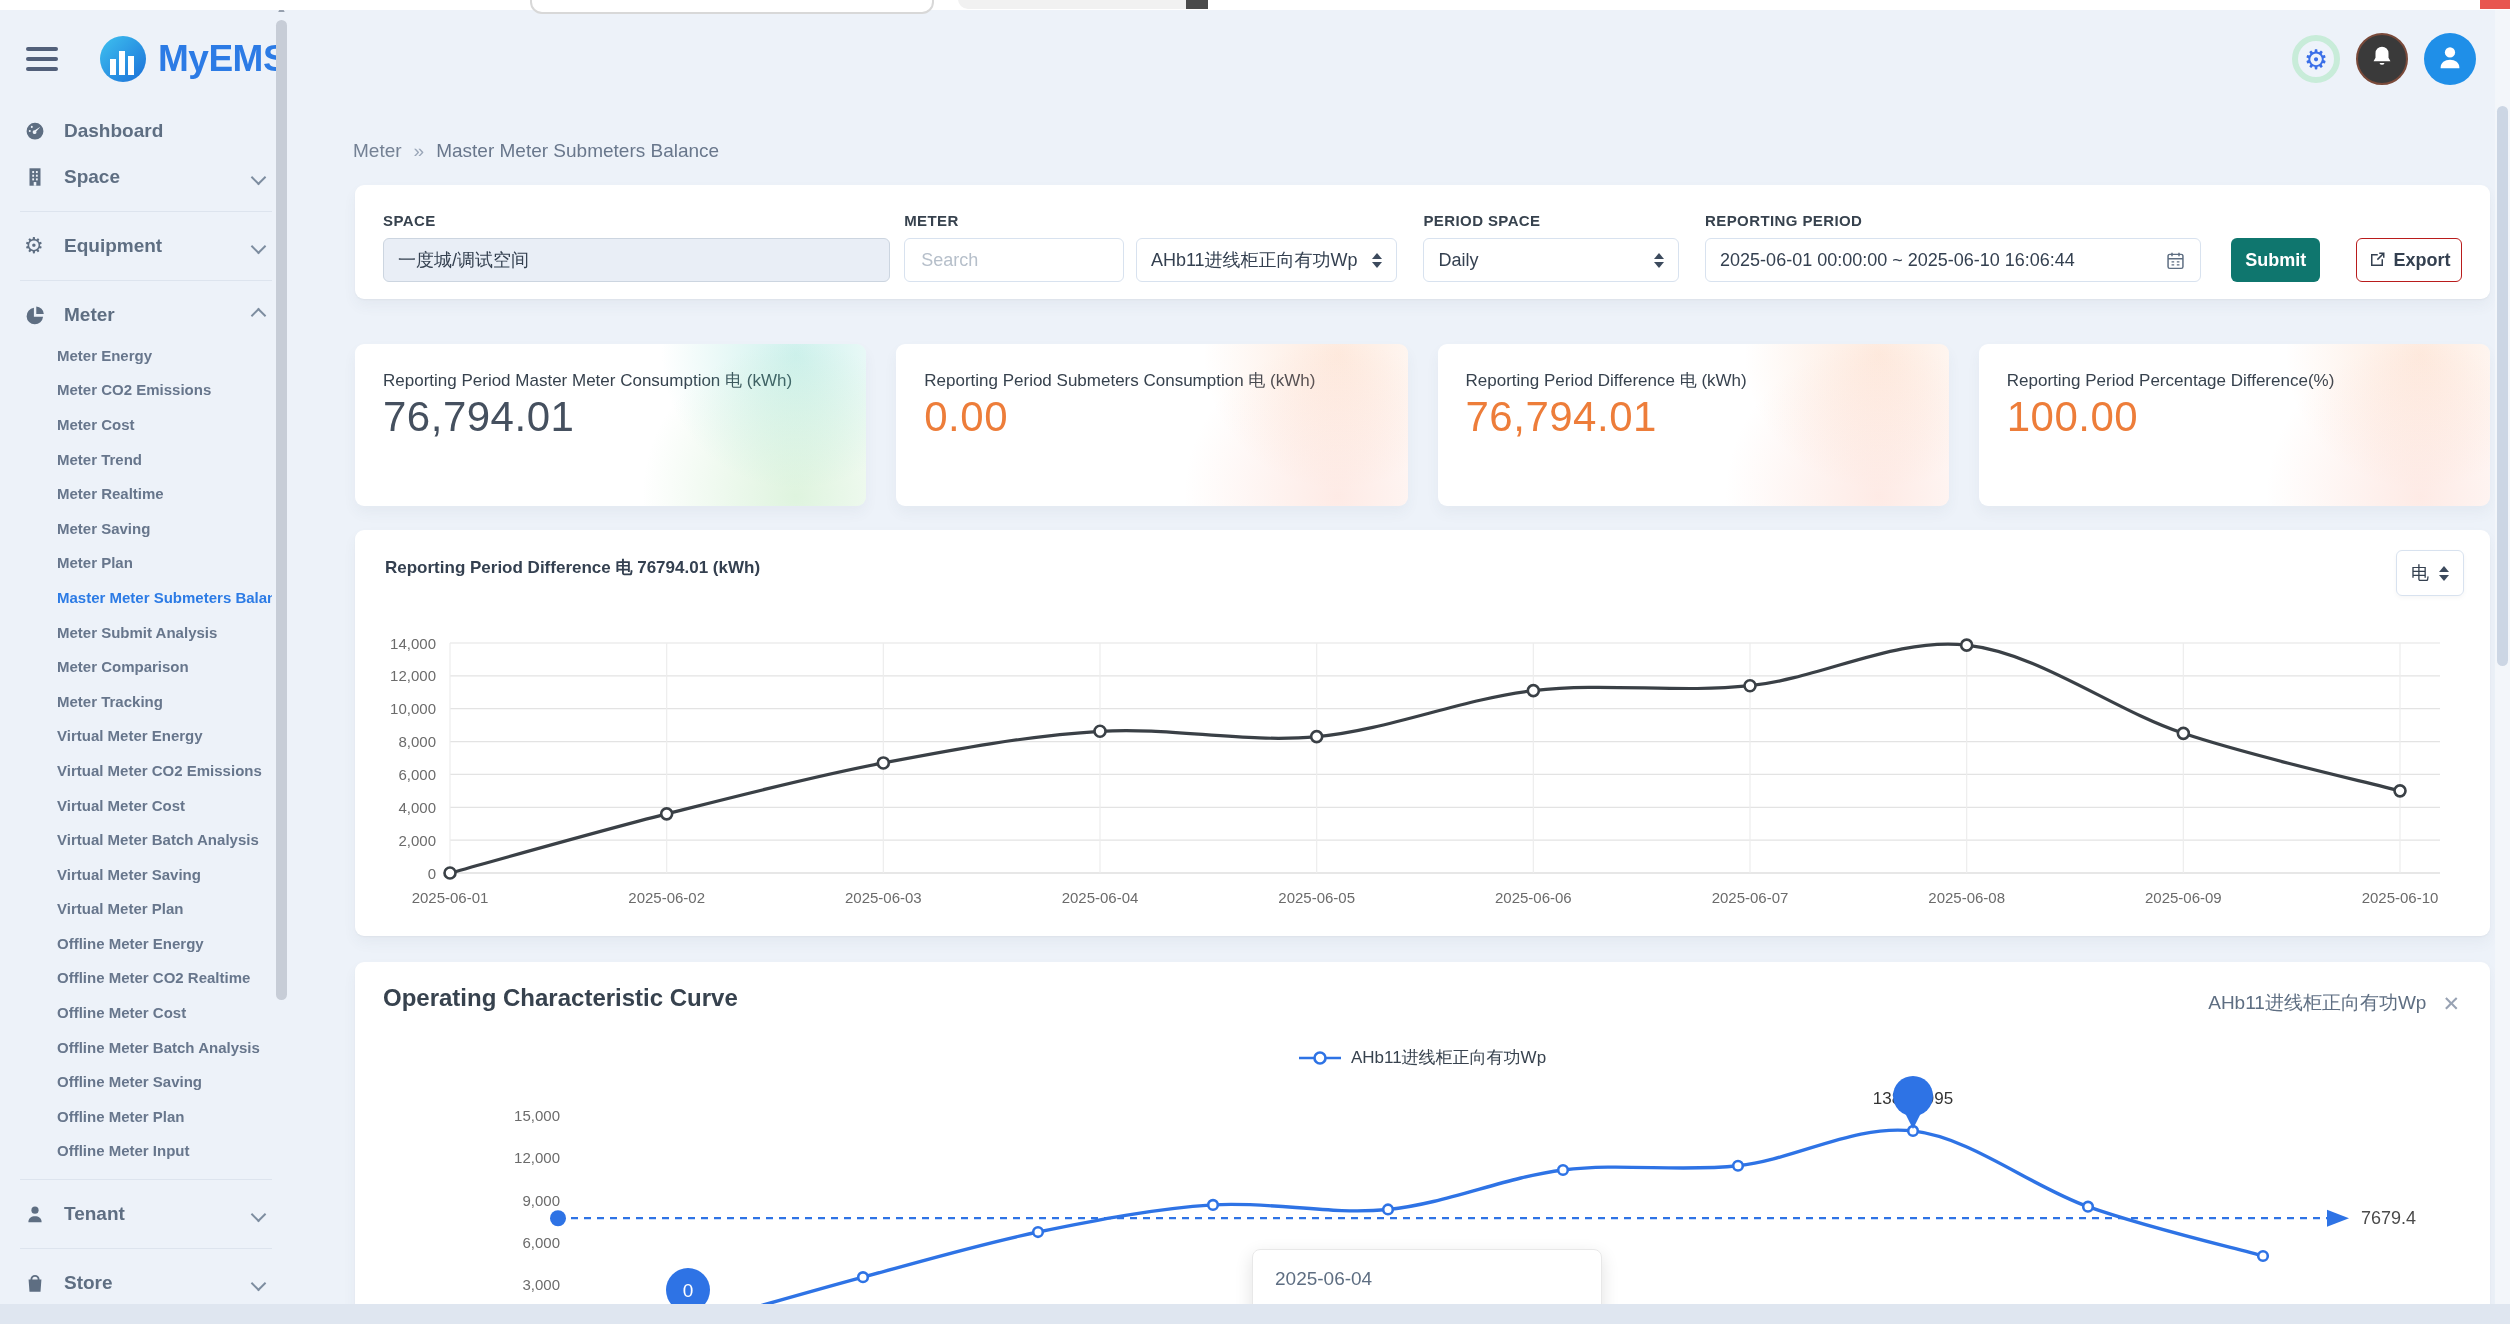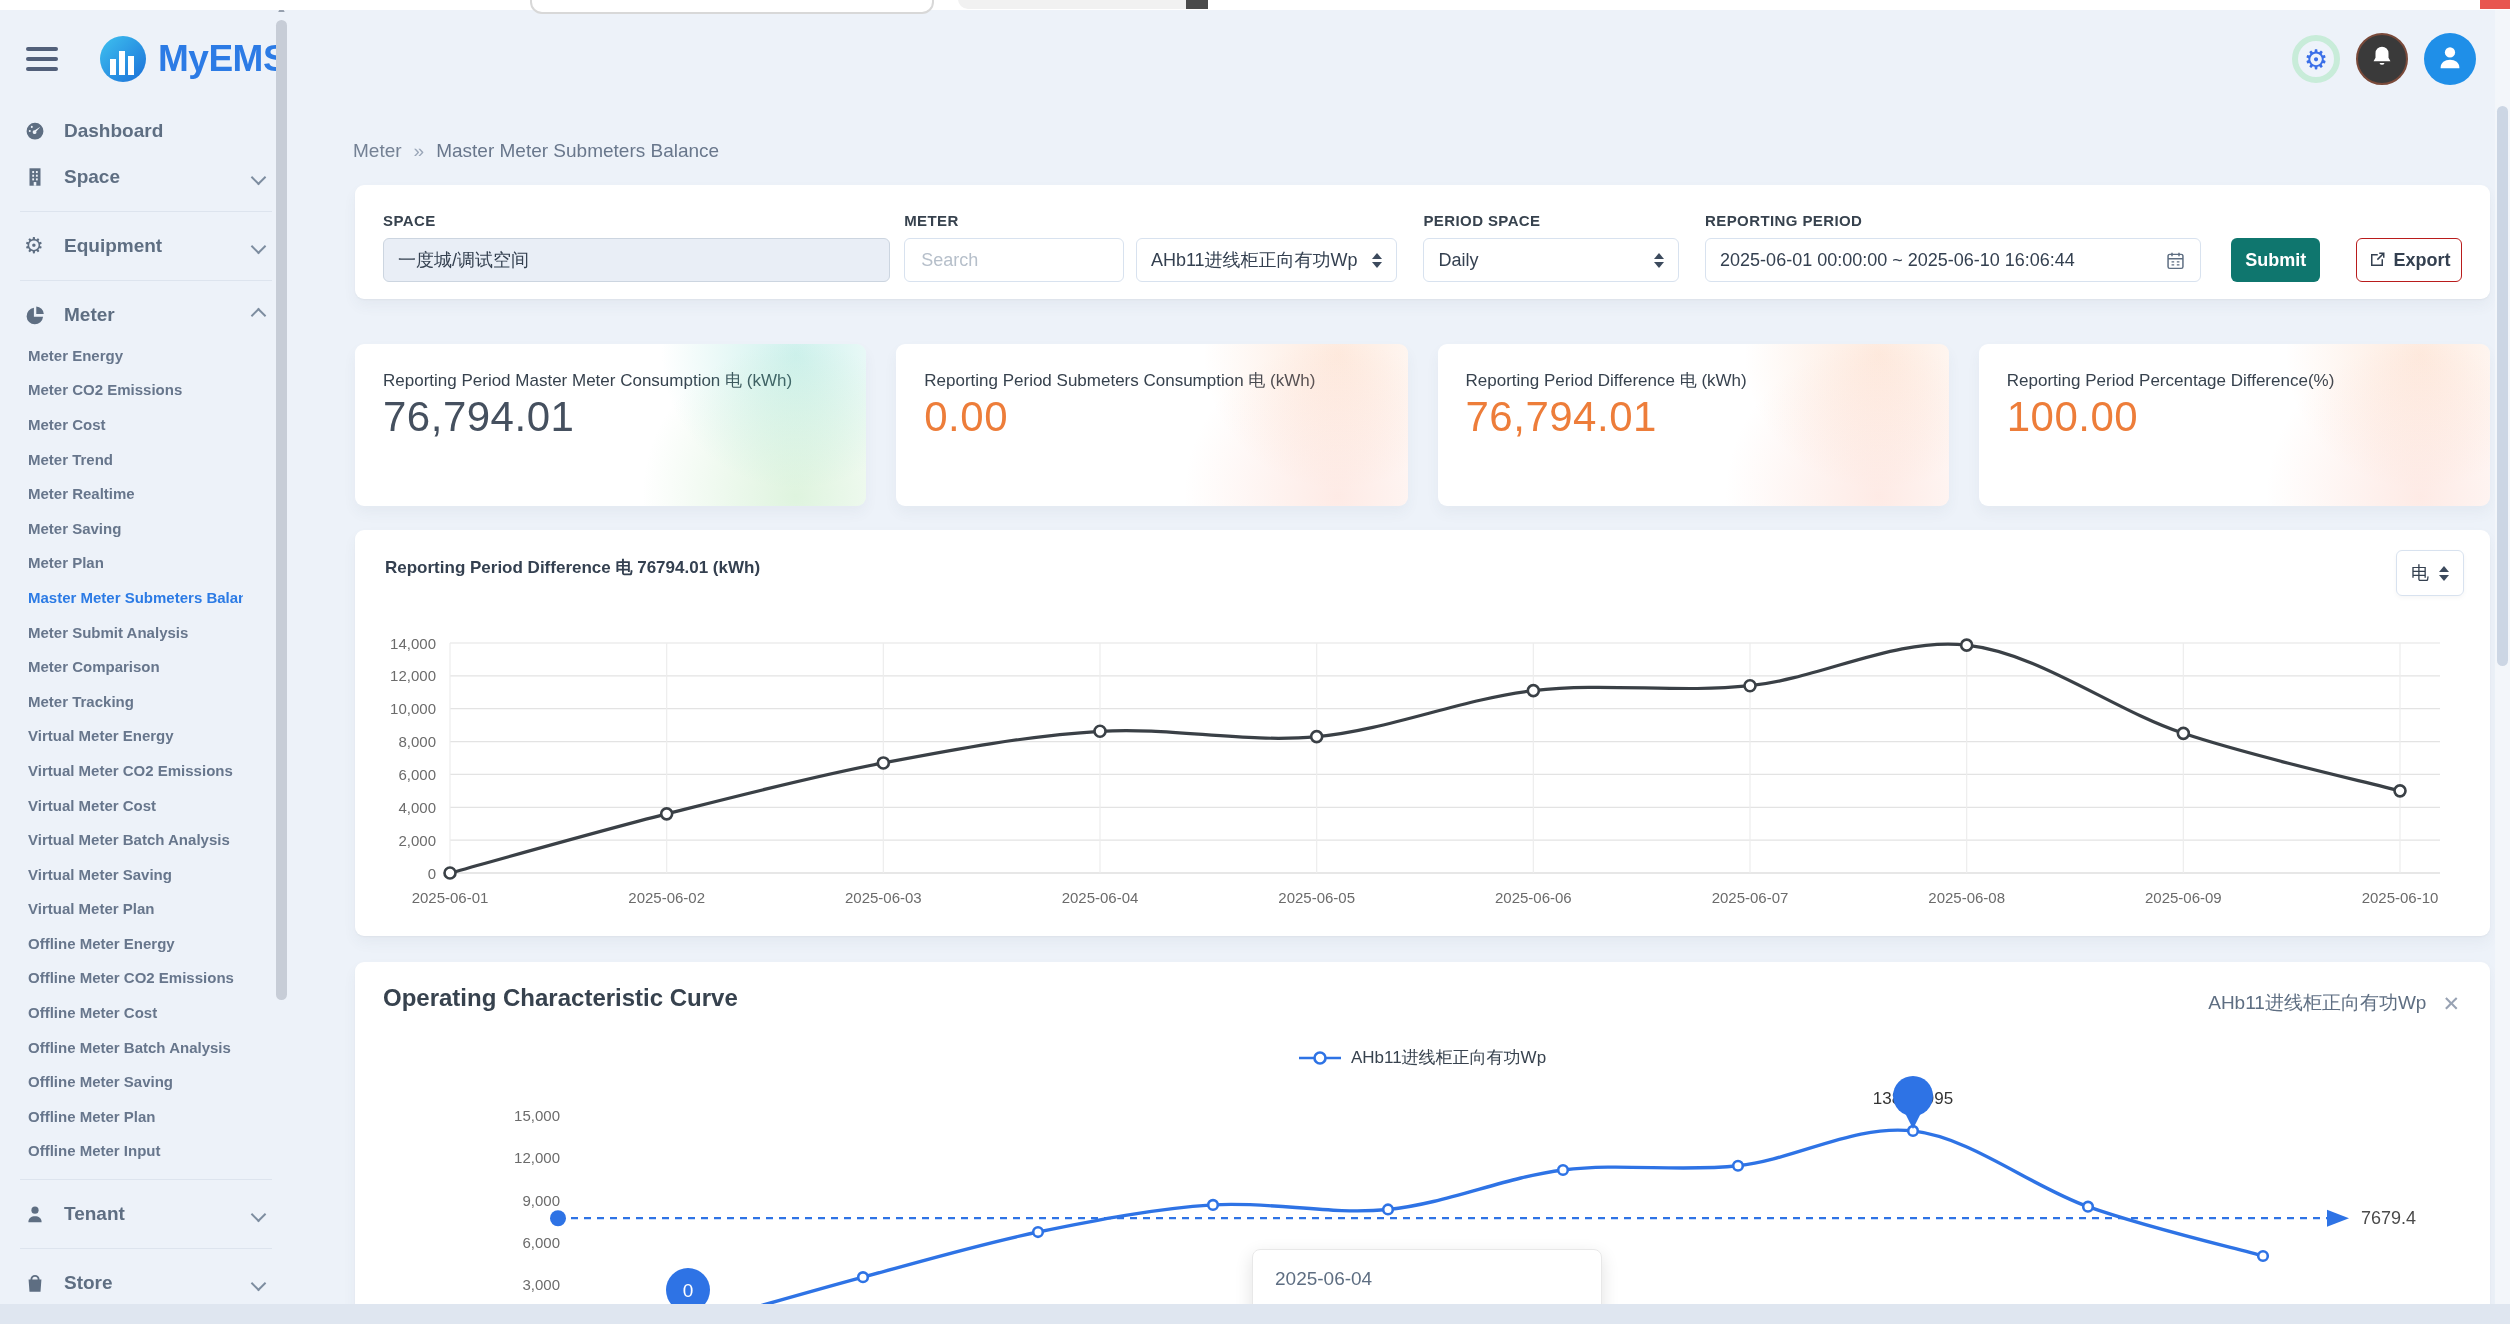--- a/index.html
+++ b/index.html
@@ -34,21 +34,21 @@
   .side-scrollbar{position:absolute;left:276px;top:20px;width:11px;height:980px;border-radius:6px;background:#c7cdd7;cursor:pointer;}
   .nav-group{display:flex;align-items:center;height:46px;padding:0 18px 0 24px;cursor:pointer;}
   .nav-group .gicon{width:26px;height:24px;color:#5e6e82;display:flex;align-items:center;}
   .nav-group .gicon svg{width:22px;height:22px;}
   .nav-group .gicon .tglyph{font-size:22px;color:#5e6e82;line-height:1;}
   .nav-group .glabel{margin-left:14px;font-size:19px;font-weight:600;color:#5e6e82;}
   .chev{width:9px;height:9px;border-right:2.5px solid #7d8da0;border-bottom:2.5px solid #7d8da0;margin-left:auto;margin-right:10px;}
   .chev.down{transform:rotate(45deg);}
   .chev.up{transform:rotate(-135deg);}
   .nav-divider{height:1px;background:#dde4ee;margin:11px 20px;}
-  .nav-child{height:34.6px;display:flex;align-items:center;padding-left:28px;font-size:15px;font-weight:600;color:#67768c;white-space:nowrap;overflow:hidden;width:215px;cursor:pointer;}
+  .nav-child{height:34.6px;display:flex;align-items:center;padding-left:57px;font-size:15px;font-weight:600;color:#67768c;white-space:nowrap;overflow:hidden;width:215px;cursor:pointer;}
   .nav-child.active{color:#2c7be5;}
   
   .breadcrumb{position:absolute;left:353px;top:140px;font-size:19px;color:#748194;display:flex;gap:12px;align-items:center;}
   .breadcrumb .bc-sep{color:#9aa6b8;}
   .breadcrumb .bc-current{color:#69778c;}
   
   .panel{position:absolute;background:#fff;border-radius:9px;box-shadow:0 7px 14px rgba(59,69,91,.05),0 1px 2px rgba(0,0,0,.04);}
   
   .filter-panel{left:355px;top:185px;width:2135px;height:114px;display:flex;align-items:flex-end;padding:0 28px;box-sizing:border-box;}
   .fgroup{display:flex;flex-direction:column;margin-bottom:17px;}
@@ -206,21 +206,21 @@
       <div class="nav-child">Meter Submit Analysis</div>
       <div class="nav-child">Meter Comparison</div>
       <div class="nav-child">Meter Tracking</div>
       <div class="nav-child">Virtual Meter Energy</div>
       <div class="nav-child">Virtual Meter CO2 Emissions</div>
       <div class="nav-child">Virtual Meter Cost</div>
       <div class="nav-child">Virtual Meter Batch Analysis</div>
       <div class="nav-child">Virtual Meter Saving</div>
       <div class="nav-child">Virtual Meter Plan</div>
       <div class="nav-child">Offline Meter Energy</div>
-      <div class="nav-child">Offline Meter CO2 Emissions</div>
+      <div class="nav-child">Offline Meter CO2 Realtime</div>
       <div class="nav-child">Offline Meter Cost</div>
       <div class="nav-child">Offline Meter Batch Analysis</div>
       <div class="nav-child">Offline Meter Saving</div>
       <div class="nav-child">Offline Meter Plan</div>
       <div class="nav-child">Offline Meter Input</div>
       <div class="nav-divider"></div>
       <div class="nav-group">
         <span class="gicon">
           <svg viewBox="0 0 24 24" fill="currentColor">
             <circle cx="12" cy="7.8" r="3.9"></circle>

